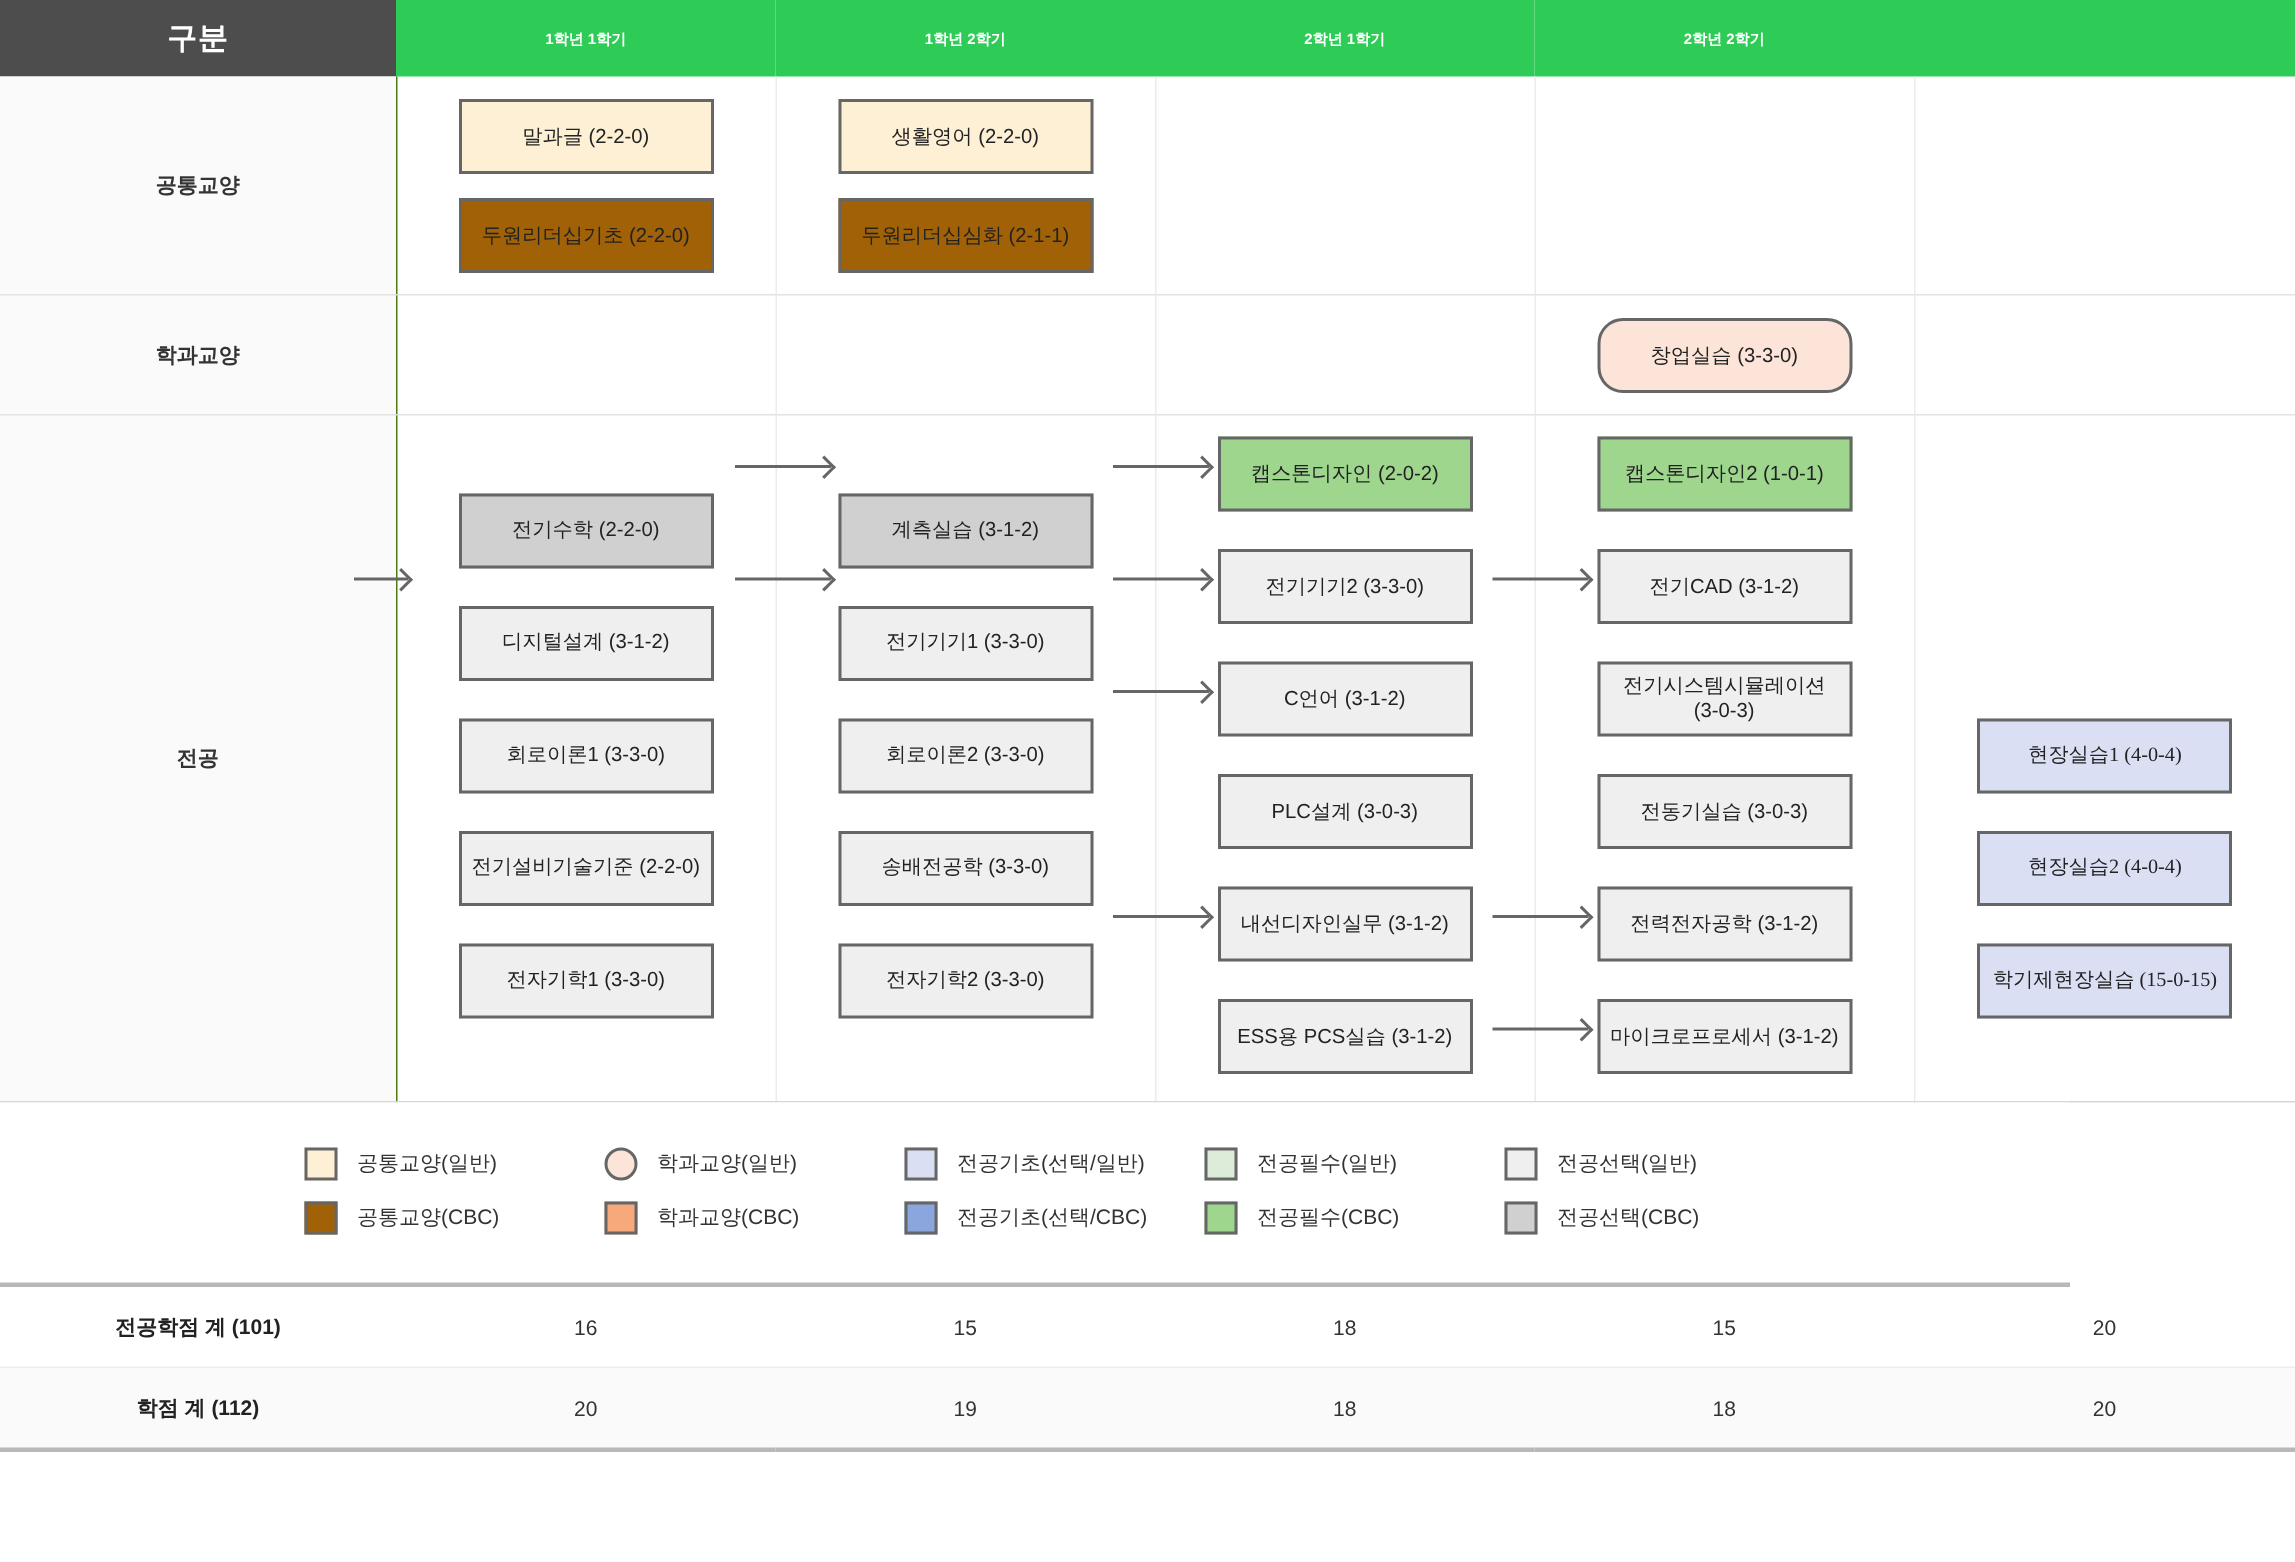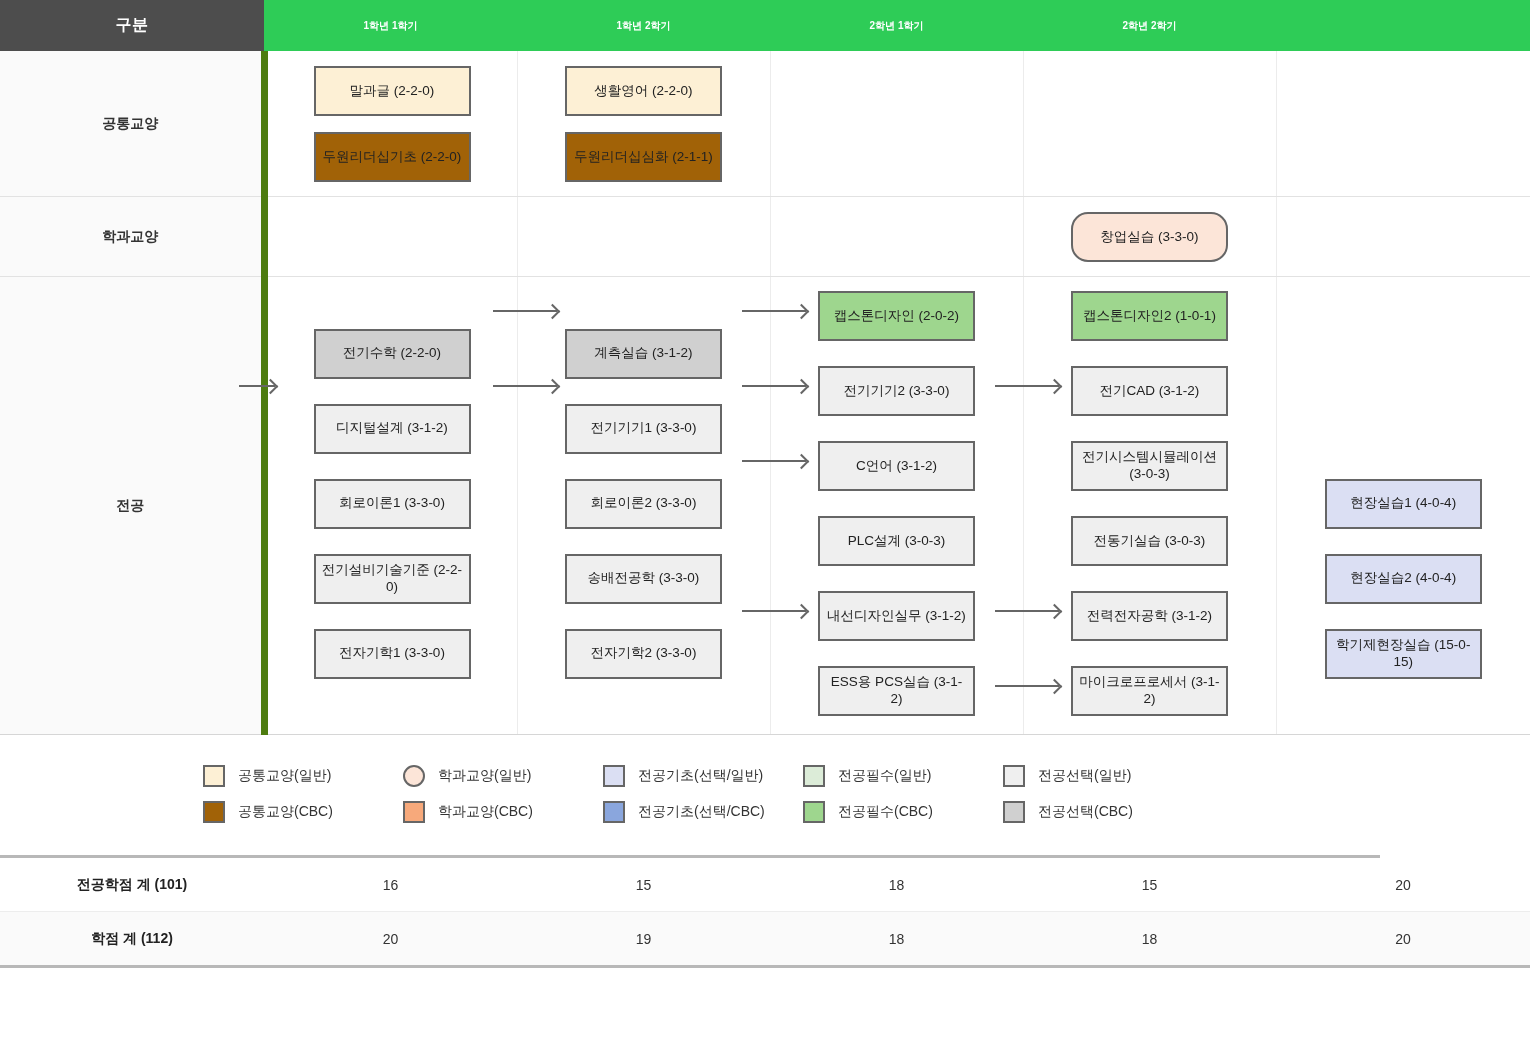--- a/index.html
+++ b/index.html
@@ -16,72 +16,72 @@
   
   .matrix{width:1530px;border-collapse:collapse;table-layout:fixed;}
   .matrix col.c-label{width:264px;}
   .matrix col.c-sem{width:253px;}
   .matrix col.c-sem5{width:254px;}
 
   .matrix th, .matrix td{padding:0;vertical-align:middle;}
 
   .hdr-label{
     background:#4d4d4d;color:#ffffff;
-    font-size:16px;font-weight:bold;text-align:center;
+    font-size:20px;font-weight:bold;text-align:center;
     height:51px;letter-spacing:.5px;
   }
   .hdr-sem{
     background:#2ecc57;color:#ffffff;
     font-size:10px;font-weight:bold;text-align:center;
     height:51px;
   }
 
   .rowlabel{
     background:#fafafa;
     text-align:center;font-size:14px;font-weight:bold;color:#333;
     border-bottom:1px solid #e2e2e2;
-    border-right:7px solid #4d7c0f;
+    border-right:1px solid #4d7c0f;
   }
   .rowlabel.last{border-bottom:1px solid #d6d6d6;}
 
   .cell{
     border-right:1px solid #ececec;
     border-bottom:1px solid #e2e2e2;
     position:relative;
     vertical-align:top;
   }
   .cell.lastcol{border-right:none;}
   .cell.lastrow{border-bottom:1px solid #d6d6d6;}
 
   .stack{
     display:flex;flex-direction:column;align-items:center;
     gap:16px;padding:15px 0 14px 0;
   }
   .stack.major{gap:25px;padding-top:14px;padding-bottom:18px;}
 
   .crs{
-    width:157px;min-height:50px;
+    width:170px;min-height:50px;
     box-sizing:border-box;
     border:2px solid #666666;
     display:flex;align-items:center;justify-content:center;
     text-align:center;
     font-size:13.5px;line-height:1.25;
     color:#222;
     padding:4px 6px;
     position:relative;
   }
   .crs.two-line{min-height:50px;}
   .crs.ghost{visibility:hidden;border:none;}
 
   
   .sw-gen-common{background:#fdf0d5;}
   .sw-cbc-common{background:#a16207;}
   .sw-gen-dept{background:#fce5d8;border-radius:17px;}
   .sw-cbc-dept{background:#f7a97b;}
-  .sw-gen-basic{background:#dbdff3;}
+  .sw-gen-basic{background:#dbdff3;font-family:Liberation Serif, serif;}
   .sw-cbc-basic{background:#8aa6dd;}
   .sw-gen-req{background:#dcecd8;}
   .sw-cbc-req{background:#9ed68e;}
   .sw-gen-sel{background:#efefef;}
   .sw-cbc-sel{background:#d0d0d0;}
 
   
   .arrow{
     position:absolute;
     height:2px;background:#666666;

